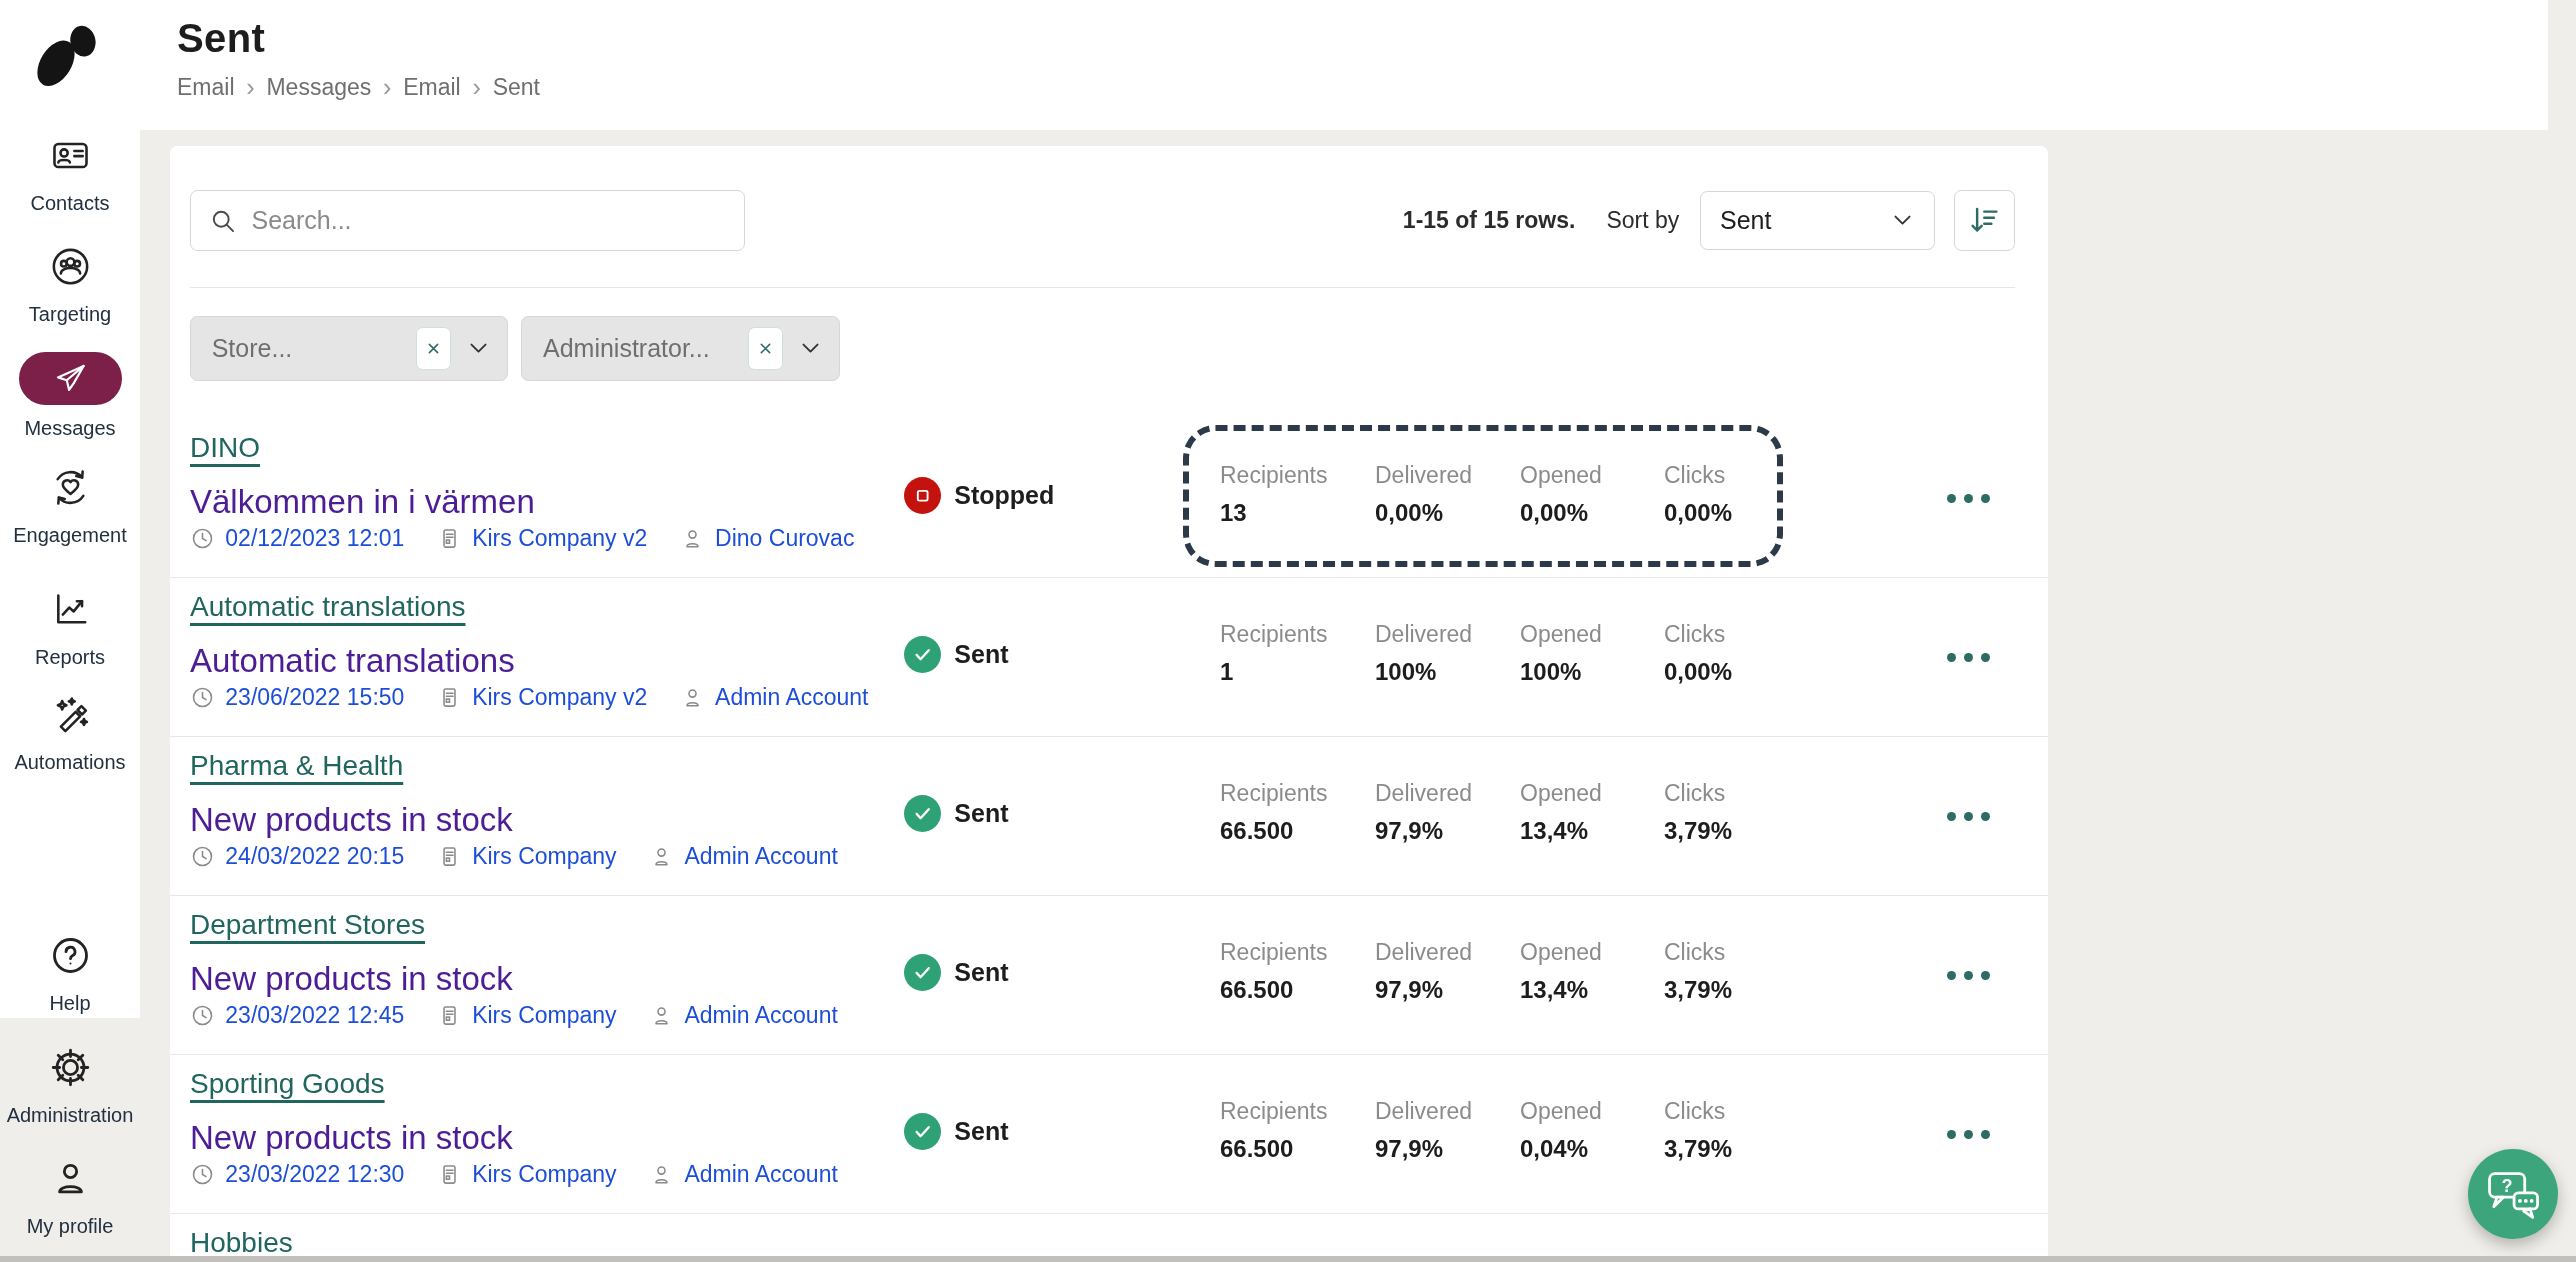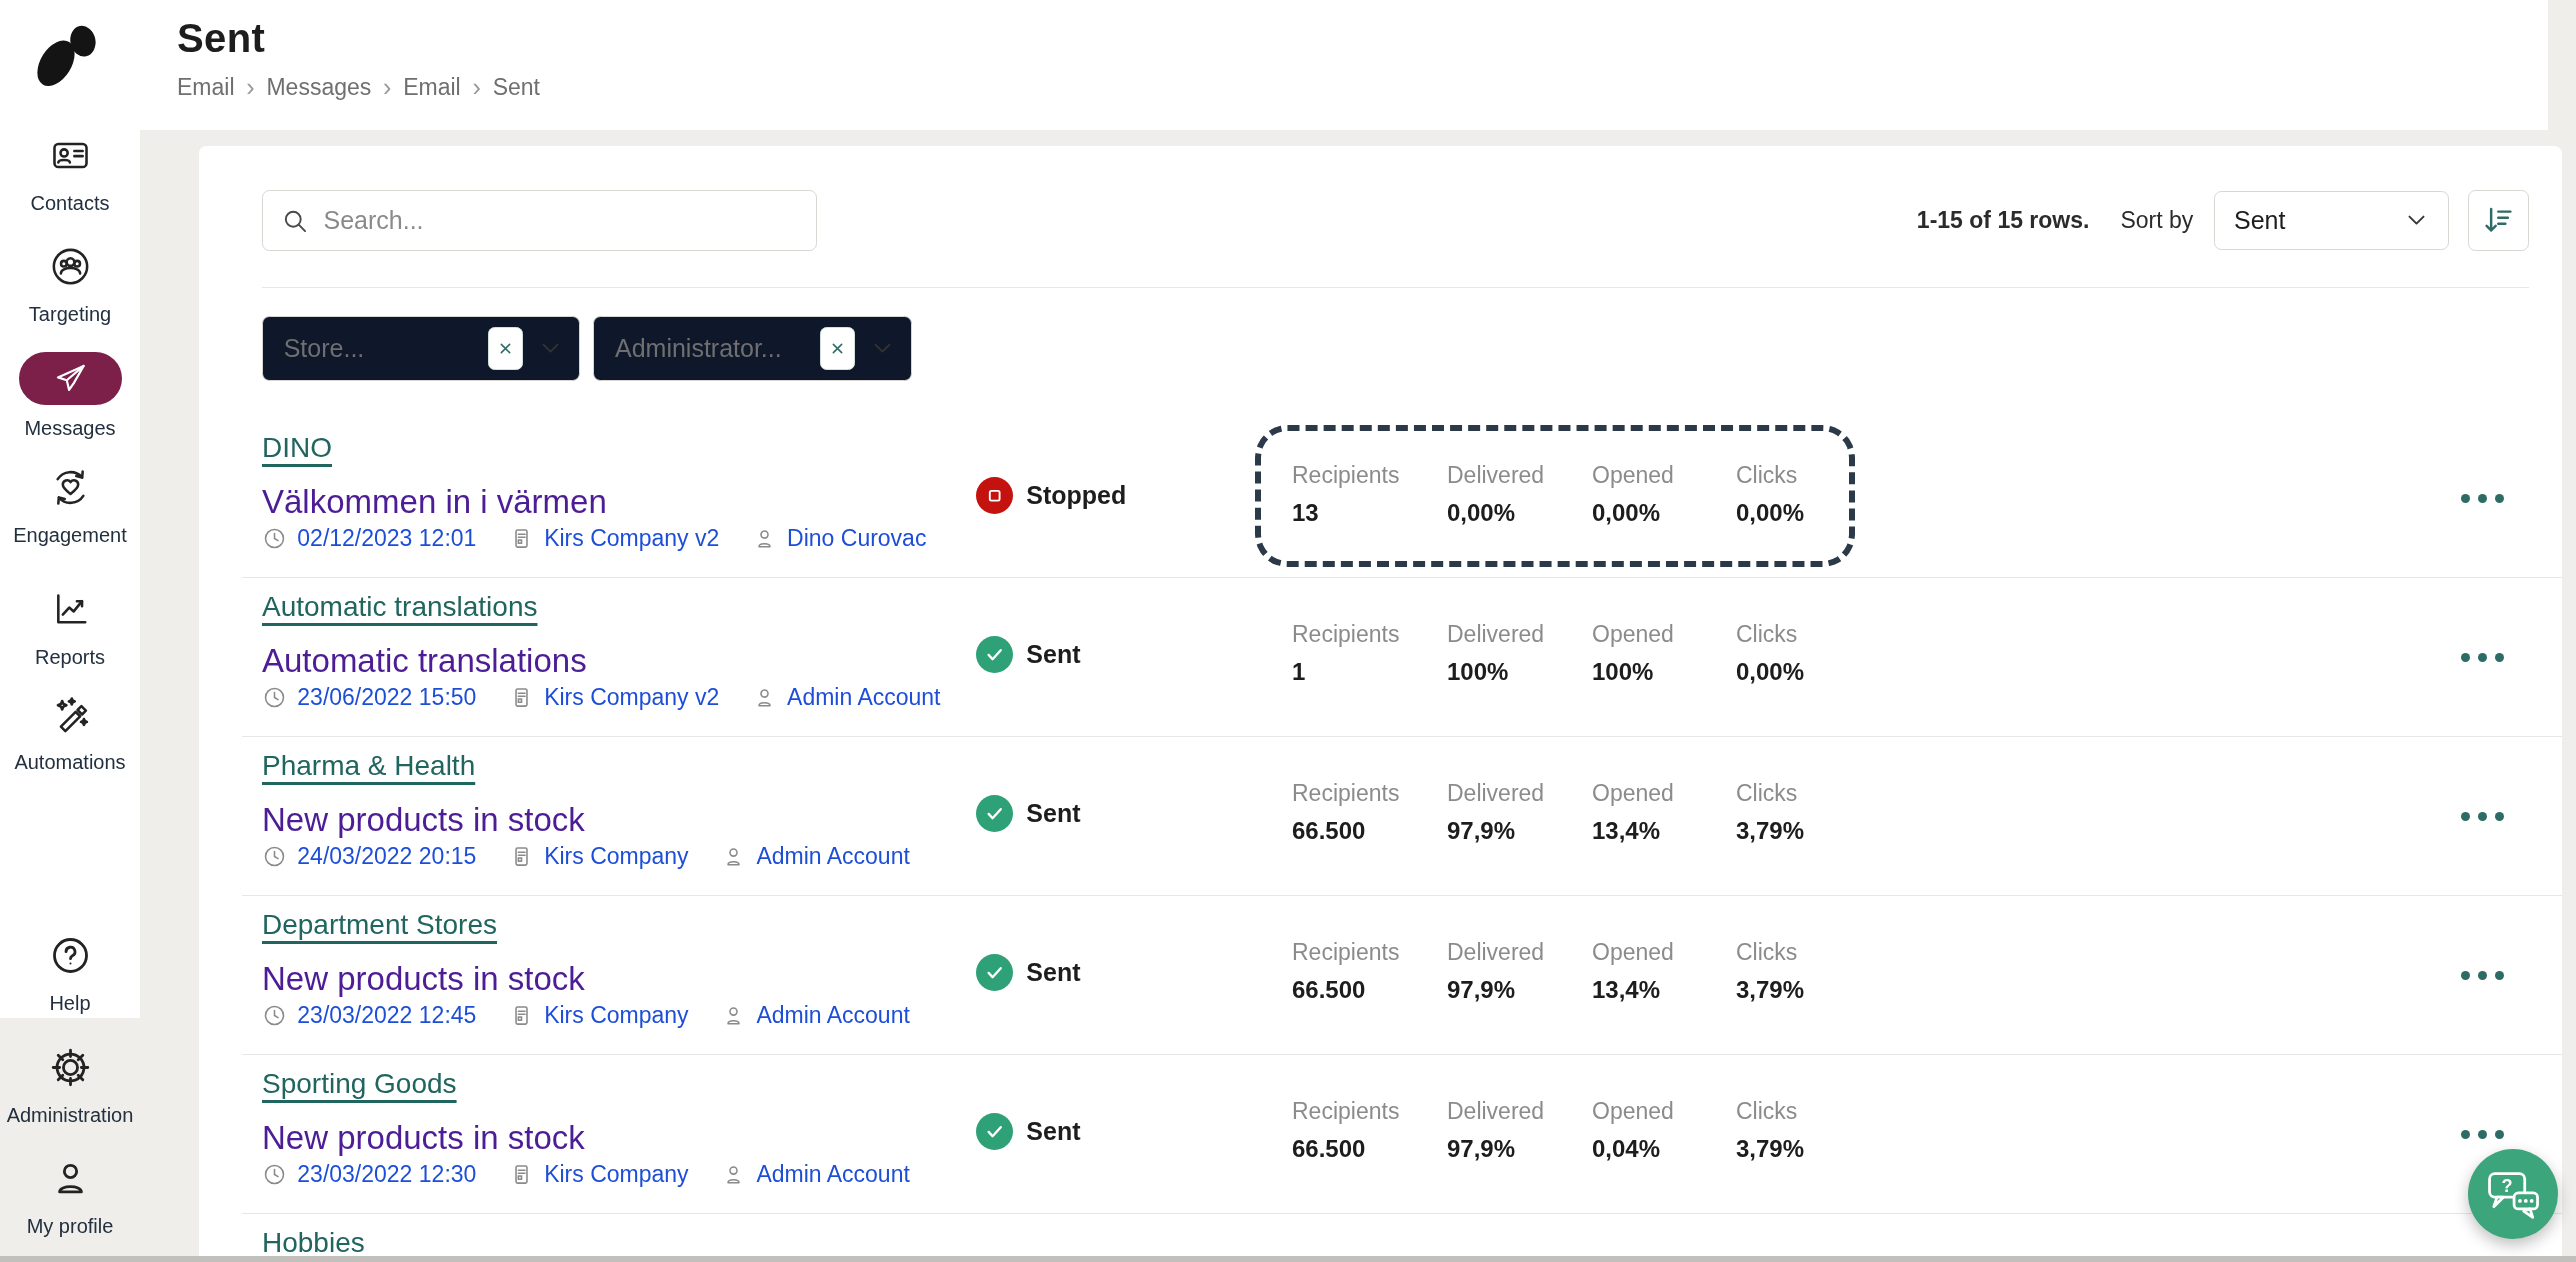--- a/index.html
+++ b/index.html
@@ -6,21 +6,21 @@
   html,body { width:2576px; height:1262px; }
   body {
     position:relative; overflow:hidden;
     background:#f0eeea; color:#1d1d1d;
     font-family:"Liberation Sans", sans-serif;
   }
 
   
   .header { position:absolute; left:0; top:0; width:2548px; height:130px; background:#fff; z-index:1; }
   .sidebar { position:absolute; left:0; top:0; width:140px; height:1018px; background:#fff; z-index:2; }
-  .card { position:absolute; left:199px; top:146px; width:2363px; bottom:0; background:#fff; border-radius:7.4px 7.4px 0 0;padding-left:43px; }
+  .card { position:absolute; left:170px; top:146px; width:1878px; bottom:0; background:#fff; border-radius:7.4px 7.4px 0 0; }
   .window-bottom { position:absolute; left:0; bottom:0; width:100%; height:5.9px; background:#c2c0bd; z-index:9; }
 
   
   .logo { position:absolute; top:19px; left:29.5px; width:77px; height:77px; cursor:pointer; }
   .side-item { position:absolute; width:100%; display:flex; flex-direction:column; align-items:center; gap:16.2px; cursor:pointer; }
   .side-item .ic { width:41px; height:41px; color:#232323; }
   .side-item .lbl { font-size:20px; color:#22303f; }
   .pill { width:103px; height:53px; border-radius:26.6px; background:#7c1f49; display:flex; align-items:center; justify-content:center; }
   .pill svg { width:35px; height:35px; color:#fff; }
   .it-contacts{top:135px;} .it-targeting{top:246px;} .it-messages{top:352px; gap:11.8px;}
@@ -50,21 +50,21 @@
   .sort-label { font-size:23px; color:#2b2b2b; margin:0 20.7px 0 31px; }
   .sort-select { width:235px; height:59px; border:1.5px solid #d9d6d1; border-radius:7.4px; background:#fff;
     display:flex; align-items:center; justify-content:space-between; padding:0 19px; font-size:25px; cursor:pointer; }
   .sort-select svg { width:25px; height:25px; color:#333; }
   .sort-dir-btn { width:61px; height:61px; margin-left:19px; border:1.5px solid #d9d6d1; border-radius:7.4px; background:#fff;
     display:flex; align-items:center; justify-content:center; cursor:pointer; }
   .sort-dir-btn svg { width:32.5px; height:32.5px; color:#2d6b64; }
 
   
   .filters { display:flex; gap:13.3px; margin:28px 0 0 20px; }
-  .filter-box { height:65px; border:1.5px solid #d9d6d1; border-radius:7.4px; background:#0f172a;
+  .filter-box { height:65px; border:1.5px solid #d9d6d1; border-radius:7.4px; background:#e5e5e5;
     display:flex; align-items:center; padding:0 16.2px 0 20.7px; cursor:pointer; }
   .filter-box.store { width:318px; } .filter-box.admin { width:319px; }
   .filter-text { flex:1; font-size:25px; color:#6f6f6f; }
   .clear-btn { width:35px; height:43px; border:1.5px solid #cfe0db; border-radius:6.6px; background:#fff;
     display:flex; align-items:center; justify-content:center; cursor:pointer; }
   .clear-btn svg { width:19px; height:19px; color:#2d6b64; }
   .filter-box > .chev { width:25px; height:25px; color:#333; margin-left:14.8px; }
 
   
   .list { margin-top:38px; }

